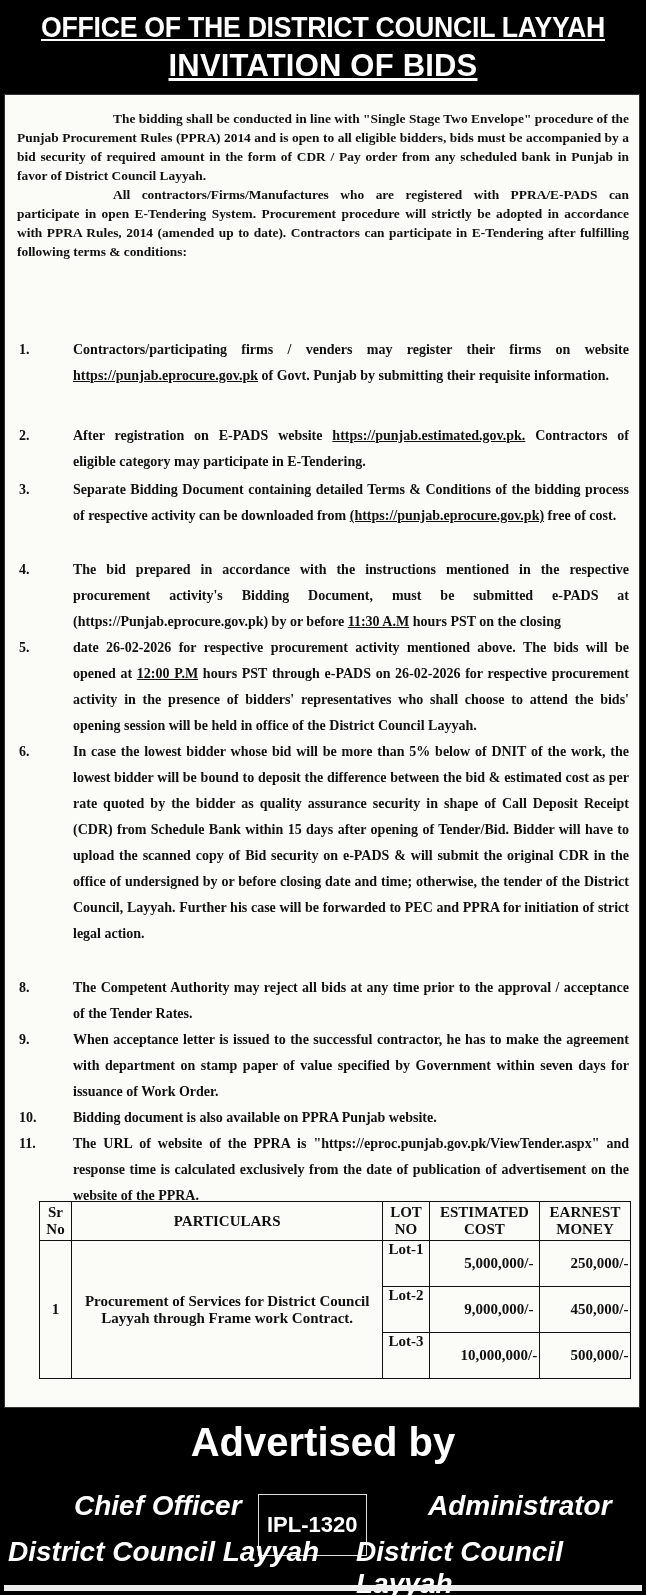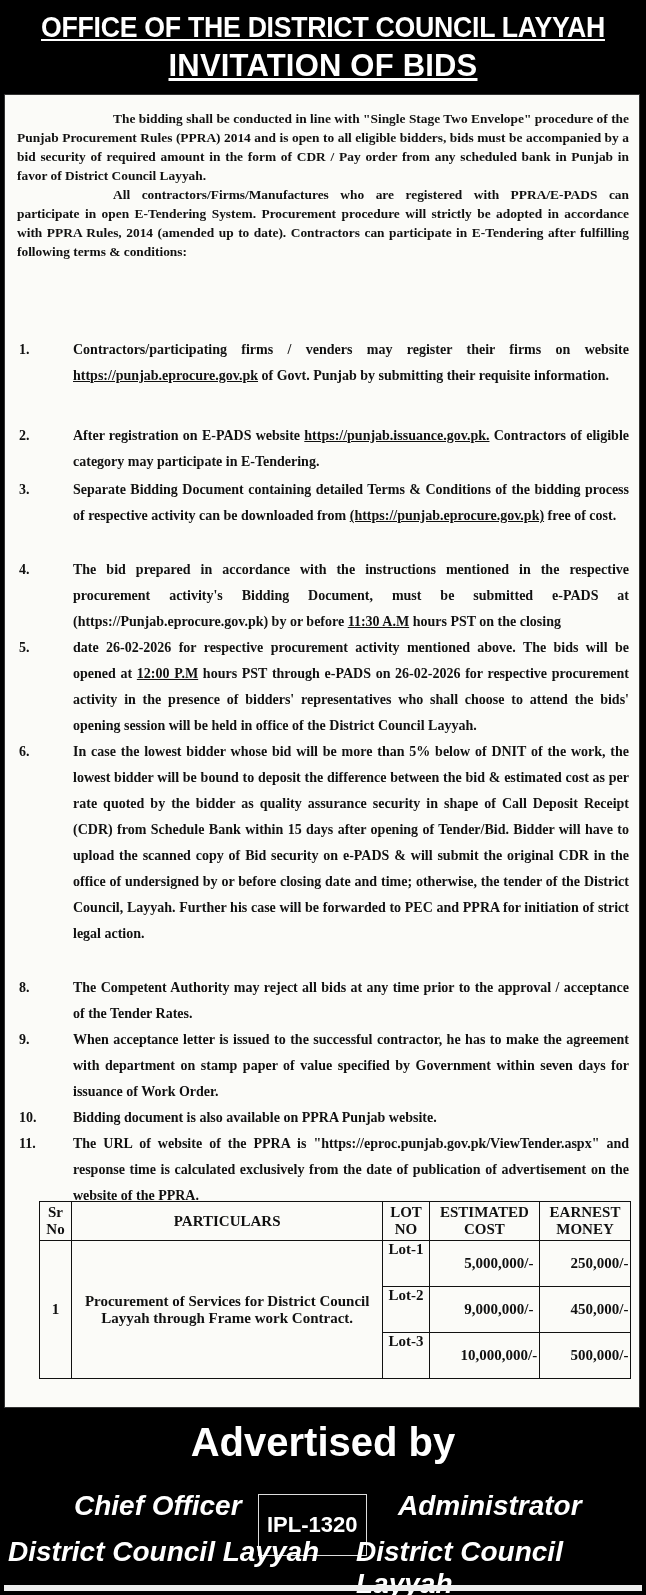--- a/index.html
+++ b/index.html
@@ -49,21 +49,21 @@
     <p class="indent" style="margin-top:6px;">The bidding shall be conducted in line with "Single Stage Two Envelope" procedure of the Punjab Procurement Rules (PPRA) 2014 and is open to all eligible bidders, bids must be accompanied by a bid security of required amount in the form of CDR / Pay order from any scheduled bank in Punjab in favor of District Council Layyah.</p>
     <p class="indent">All contractors/Firms/Manufactures who are registered with PPRA/E-PADS can participate in open E-Tendering System. Procurement procedure will strictly be adopted in accordance with PPRA Rules, 2014 (amended up to date). Contractors can participate in E-Tendering after fulfilling following terms &amp; conditions:</p>
   </div>
 
   <div class="item" style="top:242px;">
     <span class="num">1.</span>
     <span class="txt"><span>Contractors/participating firms / venders may register their firms on website </span><span class="u">https://punjab.eprocure.gov.pk</span><span> of Govt. Punjab by submitting their requisite information.</span></span>
   </div>
   <div class="item" style="top:328px;">
     <span class="num">2.</span>
-    <span class="txt"><span>After registration on E-PADS website </span><span class="u">https://punjab.issuance.gov.pk.</span><span> Contractors of eligible category may participate in E-Tendering.</span></span>
+    <span class="txt"><span>After registration on E-PADS website </span><span class="u">https://punjab.estimated.gov.pk.</span><span> Contractors of eligible category may participate in E-Tendering.</span></span>
   </div>
   <div class="item" style="top:382px;">
     <span class="num">3.</span>
     <span class="txt"><span>Separate Bidding Document containing detailed Terms &amp; Conditions of the bidding process of respective activity can be downloaded from </span><span class="u">(https://punjab.eprocure.gov.pk)</span><span> free of cost.</span></span>
   </div>
   <div class="item" style="top:462px;">
     <span class="num">4.</span>
     <span class="txt"><span>The bid prepared in accordance with the instructions mentioned in the respective procurement activity's Bidding Document, must be submitted e-PADS at (https://Punjab.eprocure.gov.pk) by or before </span><span class="u">11:30 A.M</span><span> hours PST on the closing</span></span>
   </div>
   <div class="item" style="top:540px;">
@@ -119,20 +119,20 @@
     </tr>
   </tbody>
     </table>
 </div>
 
 <div class="footer">
   <div class="adv">Advertised by</div>
   <div class="row2">
     <span style="position:absolute;left:74px;top:0;">Chief Officer</span>
     <span class="ipl">IPL-1320</span>
-    <span style="position:absolute;left:398px;top:0;">Administrator</span>
+    <span style="position:absolute;left:428px;top:0;">Administrator</span>
   </div>
   <div class="row3">
     <span style="position:absolute;left:8px;top:0;">District Council Layyah</span>
     <span style="position:absolute;left:356px;top:0;">District Council Layyah</span>
   </div>
 </div>
 <div class="bottom-bar"></div>
 
 </body></html>

